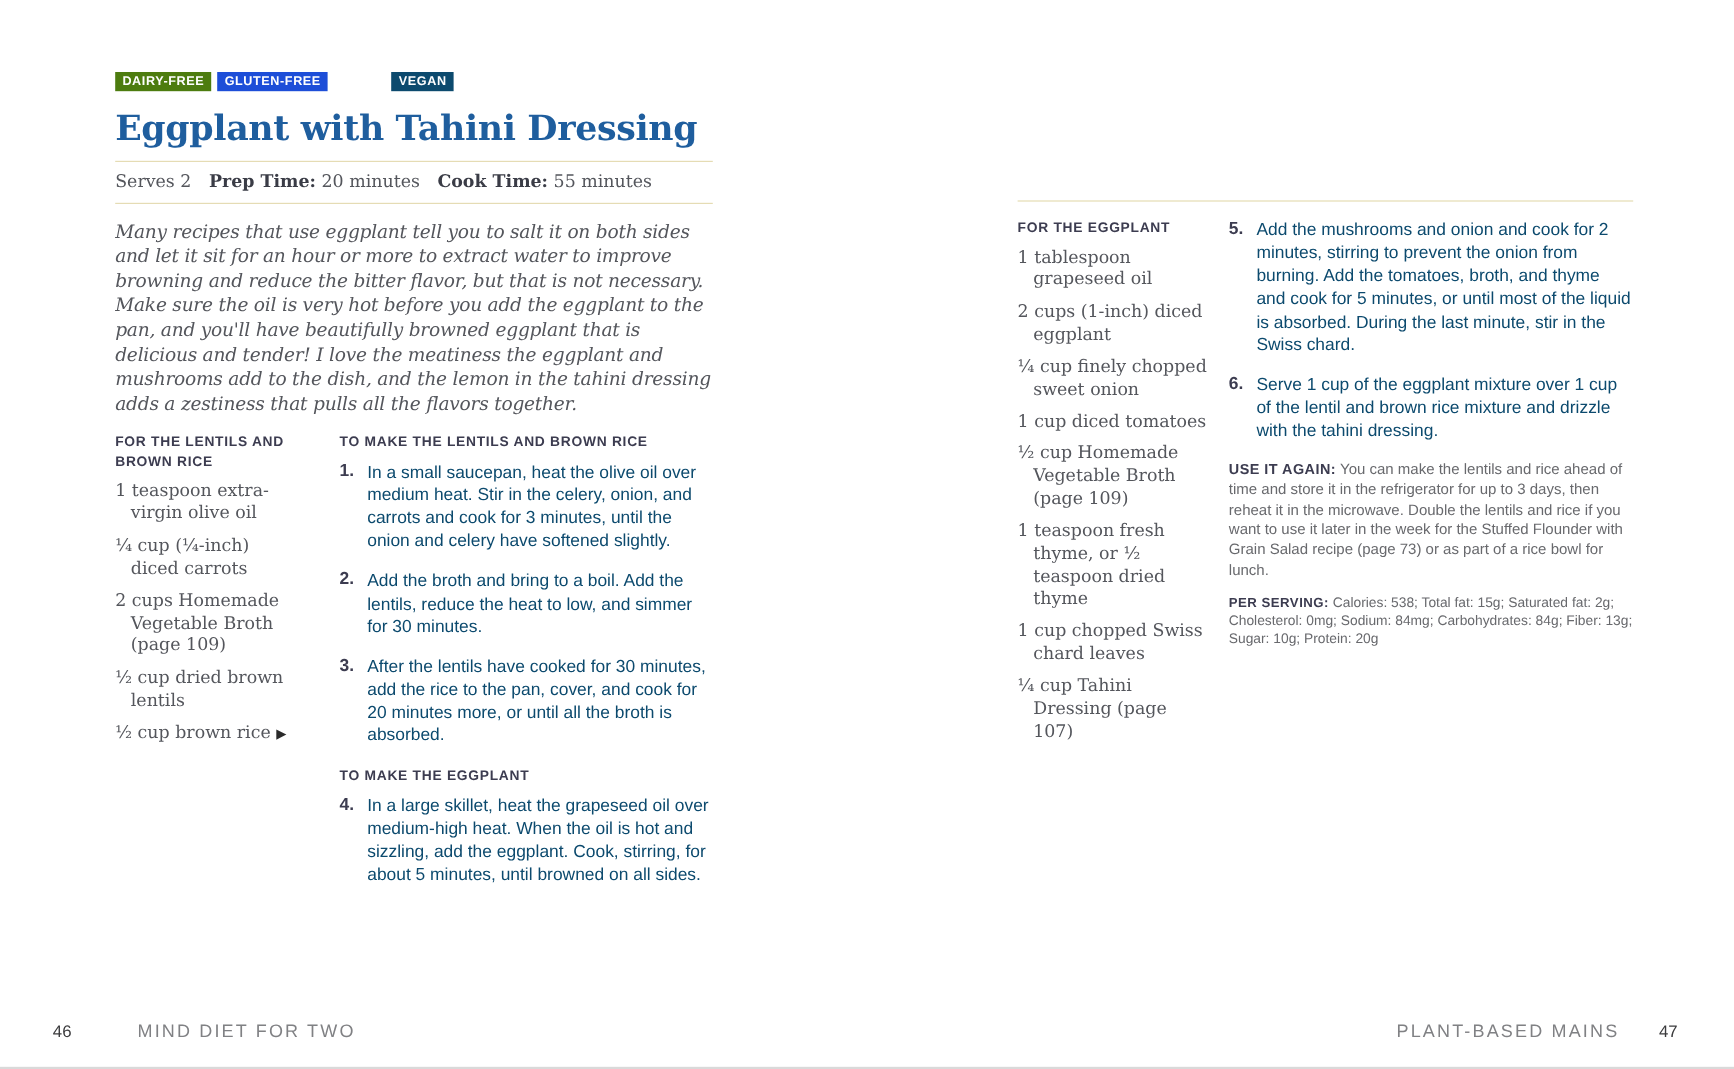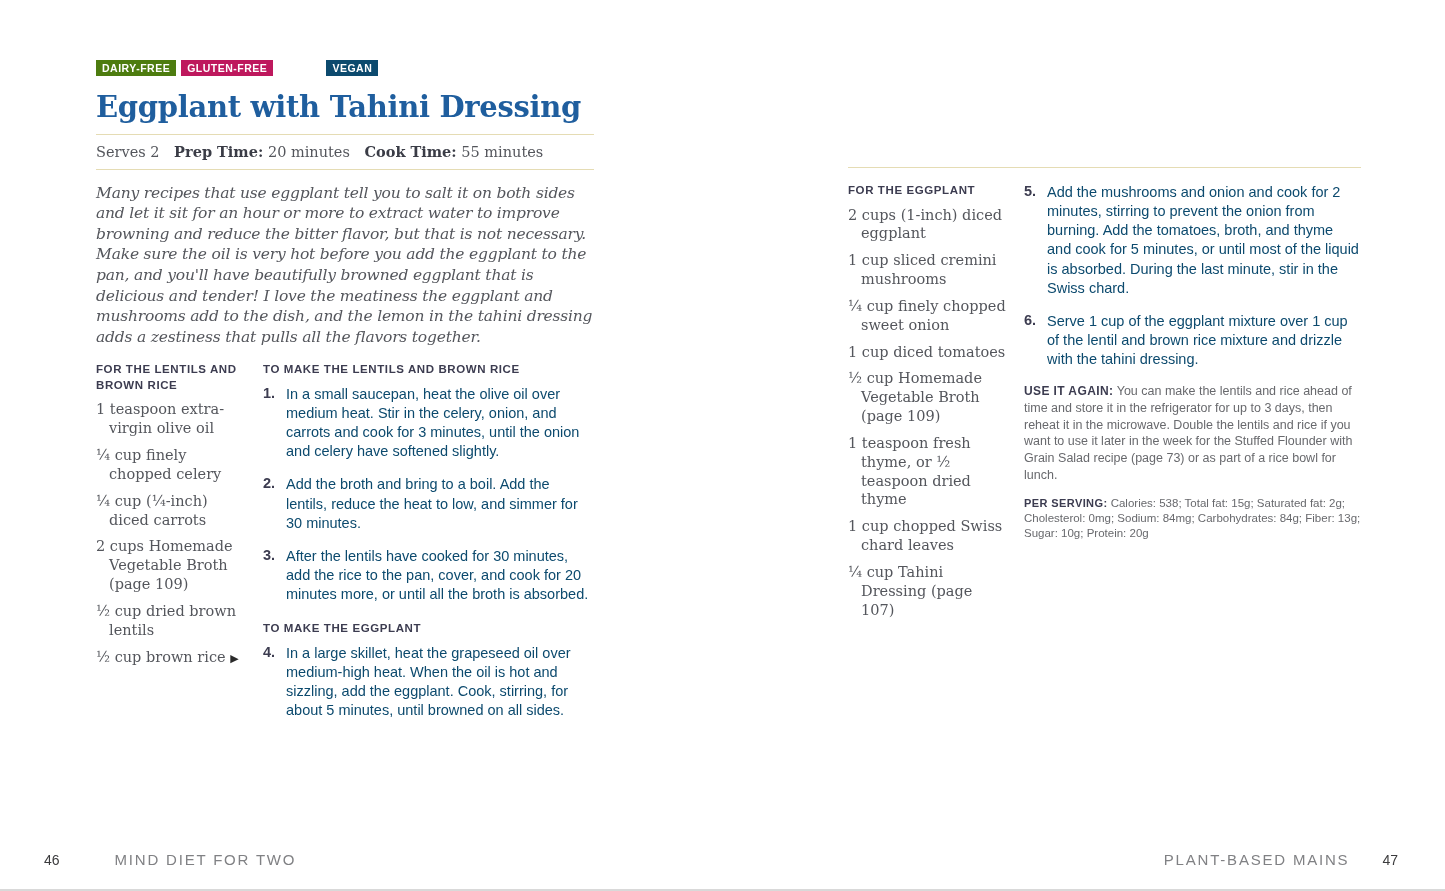--- a/index.html
+++ b/index.html
@@ -16,21 +16,21 @@
   }
 
   
   .left-page { position:absolute; left:96px; top:60px; width:498px; }
   .badges { display:flex; gap:5px; }
   .badge {
     color:#ffffff; font-size:10.5px; font-weight:bold; letter-spacing:.5px;
     padding:3px 6px 2px; line-height:1;
   }
   .badge-gray  { background:#4d7c0f; }
-  .badge-blue  { background:#be185d; }
+  .badge-blue  { background:#1d4ed8; }
   .badge-olive { background:#0c4a6e;margin-left:48px; }
 
   h1.recipe-title {
     margin-top:14px;
     font-family:"DejaVu Serif", serif;
     font-weight:bold; font-size:29px; letter-spacing:-.3px;
     color:#1f5e9e;
   }
   .rule { border:none; border-top:1px solid #e5dcb4; margin-top:10px; }
   .meta {
@@ -43,21 +43,21 @@
 
   p.intro {
     margin-top:13px;
     font-family:"DejaVu Serif", serif; font-style:italic;
     font-size:15.5px; line-height:1.33; color:#54565c;
     letter-spacing:-.2px;
   }
 
   .columns { display:flex; margin-top:15px; }
   .ing-col { width:150px; flex:none; }
-  .left-page .steps-col { flex:1; margin-left:17px; }
+  .left-page .steps-col { flex:1; margin-left:37px; }
 
   .sec-header {
     font-size:11.5px; font-weight:bold; letter-spacing:.6px;
     color:#3c3c50; line-height:1.35; margin-bottom:7px;
   }
   ul.ing-list { list-style:none; }
   ul.ing-list li {
     font-family:"DejaVu Serif", serif;
     font-size:14.5px; line-height:1.3; color:#54565c;
     padding-left:13px; text-indent:-13px;
@@ -113,21 +113,20 @@
   <hr class="rule" style="margin-top:0;">
 
   <p class="intro">Many recipes that use eggplant tell you to salt it on both sides and let it sit for an hour or more to extract water to improve browning and reduce the bitter flavor, but that is not necessary. Make sure the oil is very hot before you add the eggplant to the pan, and you'll have beautifully browned eggplant that is delicious and tender! I love the meatiness the eggplant and mushrooms add to the dish, and the lemon in the tahini dressing adds a zestiness that pulls all the flavors together.</p>
 
   <div class="columns">
 
     <div class="ing-col">
       <div class="sec-header">FOR THE LENTILS AND BROWN RICE</div>
       <ul class="ing-list">
         <li>1 teaspoon extra-virgin olive oil</li>
-        <li>¼ cup finely chopped celery</li>
         <li>¼ cup (¼-inch) diced carrots</li>
         <li>2 cups Homemade Vegetable Broth (page 109)</li>
         <li>½ cup dried brown lentils</li>
         <li><span>½ cup brown rice</span> <span class="continues-marker">▶</span></li>
       </ul>
     </div>
 
     <div class="steps-col">
       <div class="sec-header">TO MAKE THE LENTILS AND BROWN RICE</div>
 
@@ -156,22 +155,22 @@
 
 <div class="right-page">
 
   <hr class="rule" style="margin-top:0;">
 
   <div class="columns">
 
     <div class="ing-col">
       <div class="sec-header">FOR THE EGGPLANT</div>
       <ul class="ing-list">
+        <li>1 tablespoon grapeseed oil</li>
         <li>2 cups (1-inch) diced eggplant</li>
-        <li>1 cup sliced cremini mushrooms</li>
         <li>¼ cup finely chopped sweet onion</li>
         <li>1 cup diced tomatoes</li>
         <li>½ cup Homemade Vegetable Broth (page 109)</li>
         <li>1 teaspoon fresh thyme, or ½ teaspoon dried thyme</li>
         <li>1 cup chopped Swiss chard leaves</li>
         <li>¼ cup Tahini Dressing (page 107)</li>
       </ul>
     </div>
 
     <div class="steps-col">

